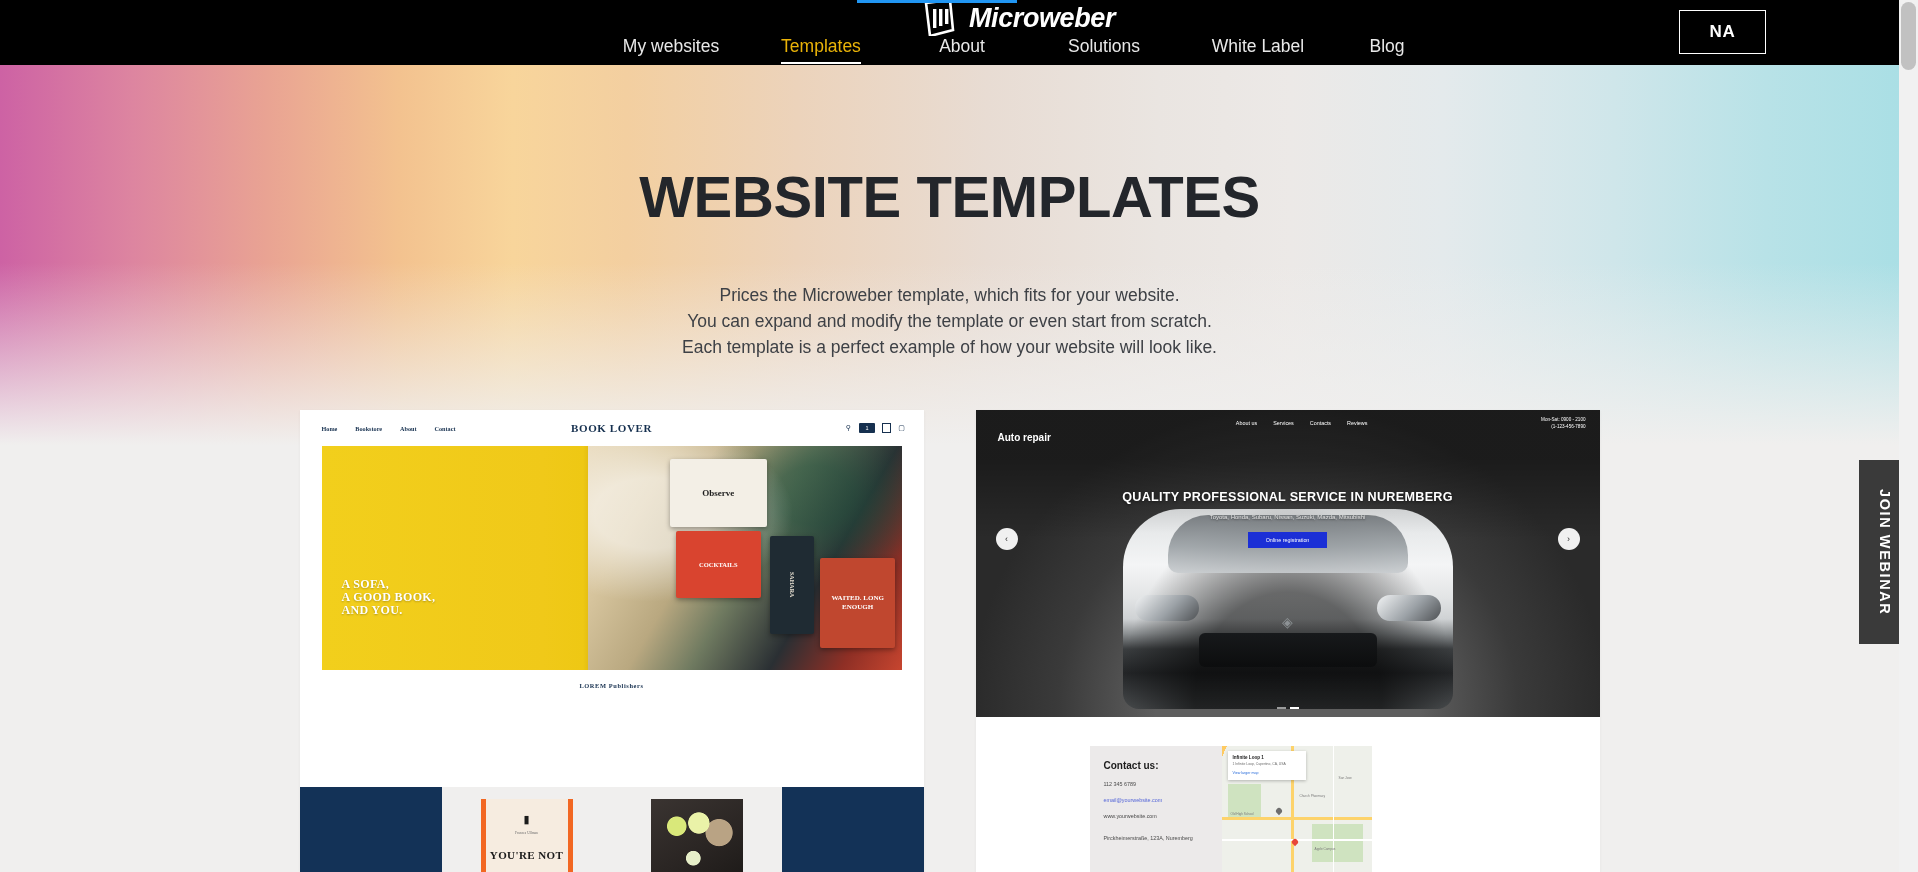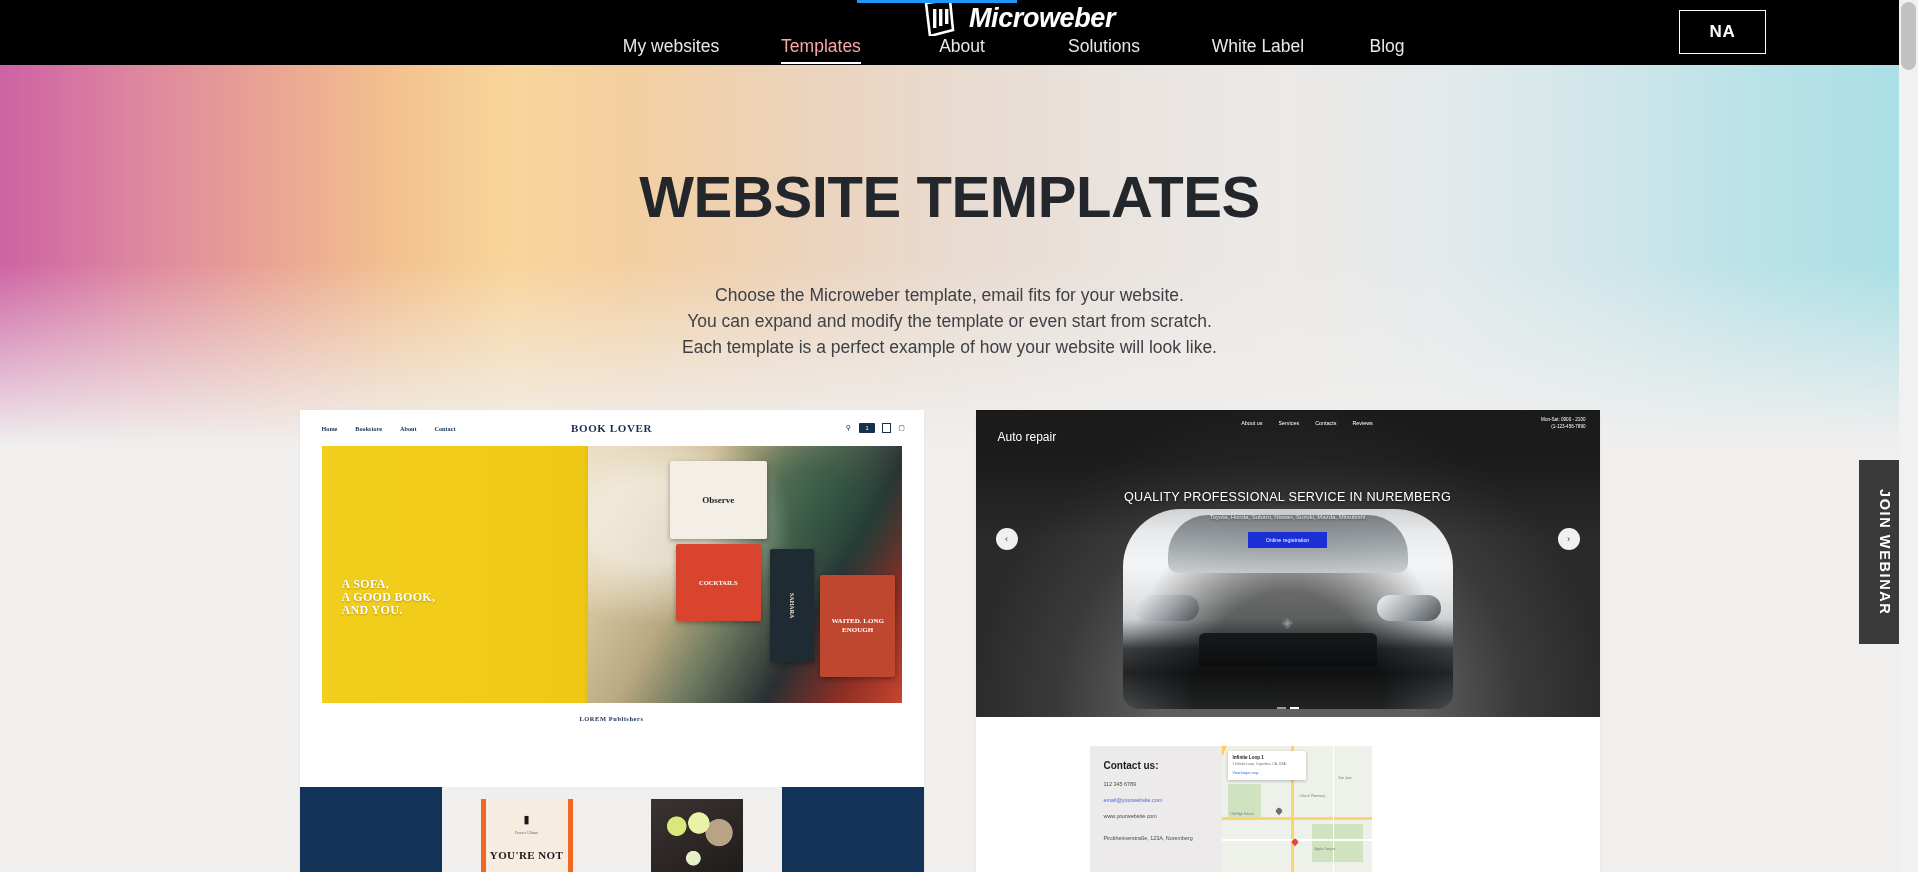--- a/index.html
+++ b/index.html
@@ -36,21 +36,21 @@
     position: relative; white-space: nowrap;
     cursor: pointer;
   }
   .nav-slot { display:flex; justify-content:center; }
   .nav-slot.s0 { width: 152px; }
   .nav-slot.s1 { width: 148px; }
   .nav-slot.s2 { width: 134px; }
   .nav-slot.s3 { width: 150px; }
   .nav-slot.s4 { width: 158px; }
   .nav-slot.s5 { width: 100px; }
-  .nav-link.active { color: #fca5a5; }
+  .nav-link.active { color: #eab308; }
   .nav-link.active::after {
     content: ""; position: absolute;
     left: 0; right: 0; bottom: -2px;
     height: 1.6px; background: #ffffff;
   }
   .na-btn {
     position: absolute; right: 133px; top: 10px;
     width: 87px; height: 44px;
     border: 1.6px solid #ffffff; background: transparent;
     color: #ffffff; font-size: 17px; font-weight: 700;
@@ -129,21 +129,21 @@
     font-size: 11px; letter-spacing: .6px; color: #16304f;
   }
   .bl-icons { position: absolute; right: 18px; display: flex;
               align-items: center; gap: 7px; }
   .bl-ic { width: 8px; height: 8px; color:#16304f; font-size: 7px;
            display:flex; align-items:center; justify-content:center;}
   .bl-pill { background: #16304f; color:#fff; font-size: 5.5px;
              padding: 2px 6px; border-radius: 1px; }
   .bl-sqr { width: 9px; height: 10px; border: 1px solid #16304f; }
 
-  .bl-hero { height: 257px; margin: 0 22px; position: relative; overflow: hidden;
+  .bl-hero { height: 224px; margin: 0 22px; position: relative; overflow: hidden;
              background: linear-gradient(90deg,#f2cf1c 0%,#f0c919 38%,#eec814 45%,#cfa90f 48%,#e7c416 52%,#f3d11f 100%); }
   .bl-hero-right {
     position: absolute; right: 0; top: 0; width: 54%; height: 100%;
     background:
       radial-gradient(ellipse at 20% 30%, rgba(255,255,255,.55) 0 16%, rgba(255,255,255,0) 40%),
       radial-gradient(ellipse at 72% 22%, rgba(30,80,60,.55) 0 12%, rgba(0,0,0,0) 36%),
       linear-gradient(120deg,#e8d9bb 0%, #d7c59e 20%, #b9a880 38%, #6f7a60 52%, #2a2f33 70%, #8e2f25 86%, #c7452f 100%);
   }
   .bl-mag {
     position: absolute; border-radius: 2px;
@@ -194,21 +194,21 @@
       linear-gradient(to bottom, rgba(0,0,0,.35) 0 16%, rgba(0,0,0,0) 42%),
       radial-gradient(ellipse at 50% 96%, #5e5e5e 0 30%, #3a3a3a 52%, #2a2a2a 72%),
       linear-gradient(90deg,#1d2a14 0%, #2f4220 12%, #4d6a2c 24%, #7a9a44 34%,
                       #9fbc5c 42%, #b9cf79 50%, #9cbb58 58%, #6b8c38 68%,
                       #3f5a24 80%, #22310f 92%, #121a0a 100%);
   }
   .ar-topbar {
     position:absolute; top:0; left:0; width:100%; height: 26px;
     display:flex; align-items:center; z-index: 4;
   }
-  .ar-brand { color:#fff; font-size: 12px; margin-left: 22px; font-weight: 400; margin-top: 28px; }
+  .ar-brand { color:#fff; font-size: 10px; margin-left: 22px; font-weight: 700; margin-top: 28px; }
   .ar-nav { display:flex; gap: 16px; margin-left: 185px; }
   .ar-nav span { color:#fff; font-size: 5.4px; }
   .ar-hours { position:absolute; right: 14px; text-align:right;
               color:#fff; font-size: 4.6px; line-height: 7px; }
   .ar-car {
     position: absolute; left: 50%; transform: translateX(-50%);
     bottom: 8px; width: 330px; height: 200px;
     background:
       radial-gradient(ellipse at 50% 96%, rgba(0,0,0,.55) 0 40%, rgba(0,0,0,0) 72%),
       linear-gradient(to bottom,
@@ -236,21 +236,21 @@
   .ar-lampL { left: 12px; } .ar-lampR { right: 12px; }
   .ar-logo {
     position:absolute; left:50%; transform:translateX(-50%);
     bottom: 80px; width: 20px; height: 14px; color:#8d9295; font-size: 14px;
     display:flex; align-items:center; justify-content:center;
   }
   .ar-hero-txt {
     position:absolute; left: 0; top: 78px; width: 100%;
     text-align:center; z-index: 6;
   }
-  .ar-h1 { color:#fff; font-size: 12.6px; font-weight: 400;
+  .ar-h1 { color:#fff; font-size: 12.6px; font-weight: 700;
            line-height: 18px; letter-spacing: .3px;
            text-shadow: 0 1px 3px rgba(0,0,0,.5); }
   .ar-h2 { color:#e4e4e4; font-size: 6px; margin-top: 8px;
            text-shadow: 0 1px 2px rgba(0,0,0,.5); }
   .ar-cta { display:inline-block; margin-top: 12px;
             background:#1b2fd6; color:#fff; font-size: 5.4px;
             padding: 5px 18px; cursor:pointer; }
   .ar-arrow {
     position:absolute; top: 118px; width: 22px; height: 22px;
     border-radius:50%; background: rgba(255,255,255,.93);
@@ -355,21 +355,21 @@
 
     <button class="na-btn">NA</button>
   </div>
   <div class="accent-tab"></div>
 
   <div class="page-bg"></div>
   <div class="hero"></div>
 
   <h1 class="hero-title">WEBSITE TEMPLATES</h1>
   <div class="hero-sub">
-    <div>Choose the Microweber template, email fits for your website.</div>
+    <div>Prices the Microweber template, which fits for your website.</div>
     <div>You can expand and modify the template or even start from scratch.</div>
     <div>Each template is a perfect example of how your website will look like.</div>
   </div>
 
   <div class="cards">
 
     <div class="card">
       <div class="bl-head">
         <div class="bl-nav">
           <span>Home</span>

